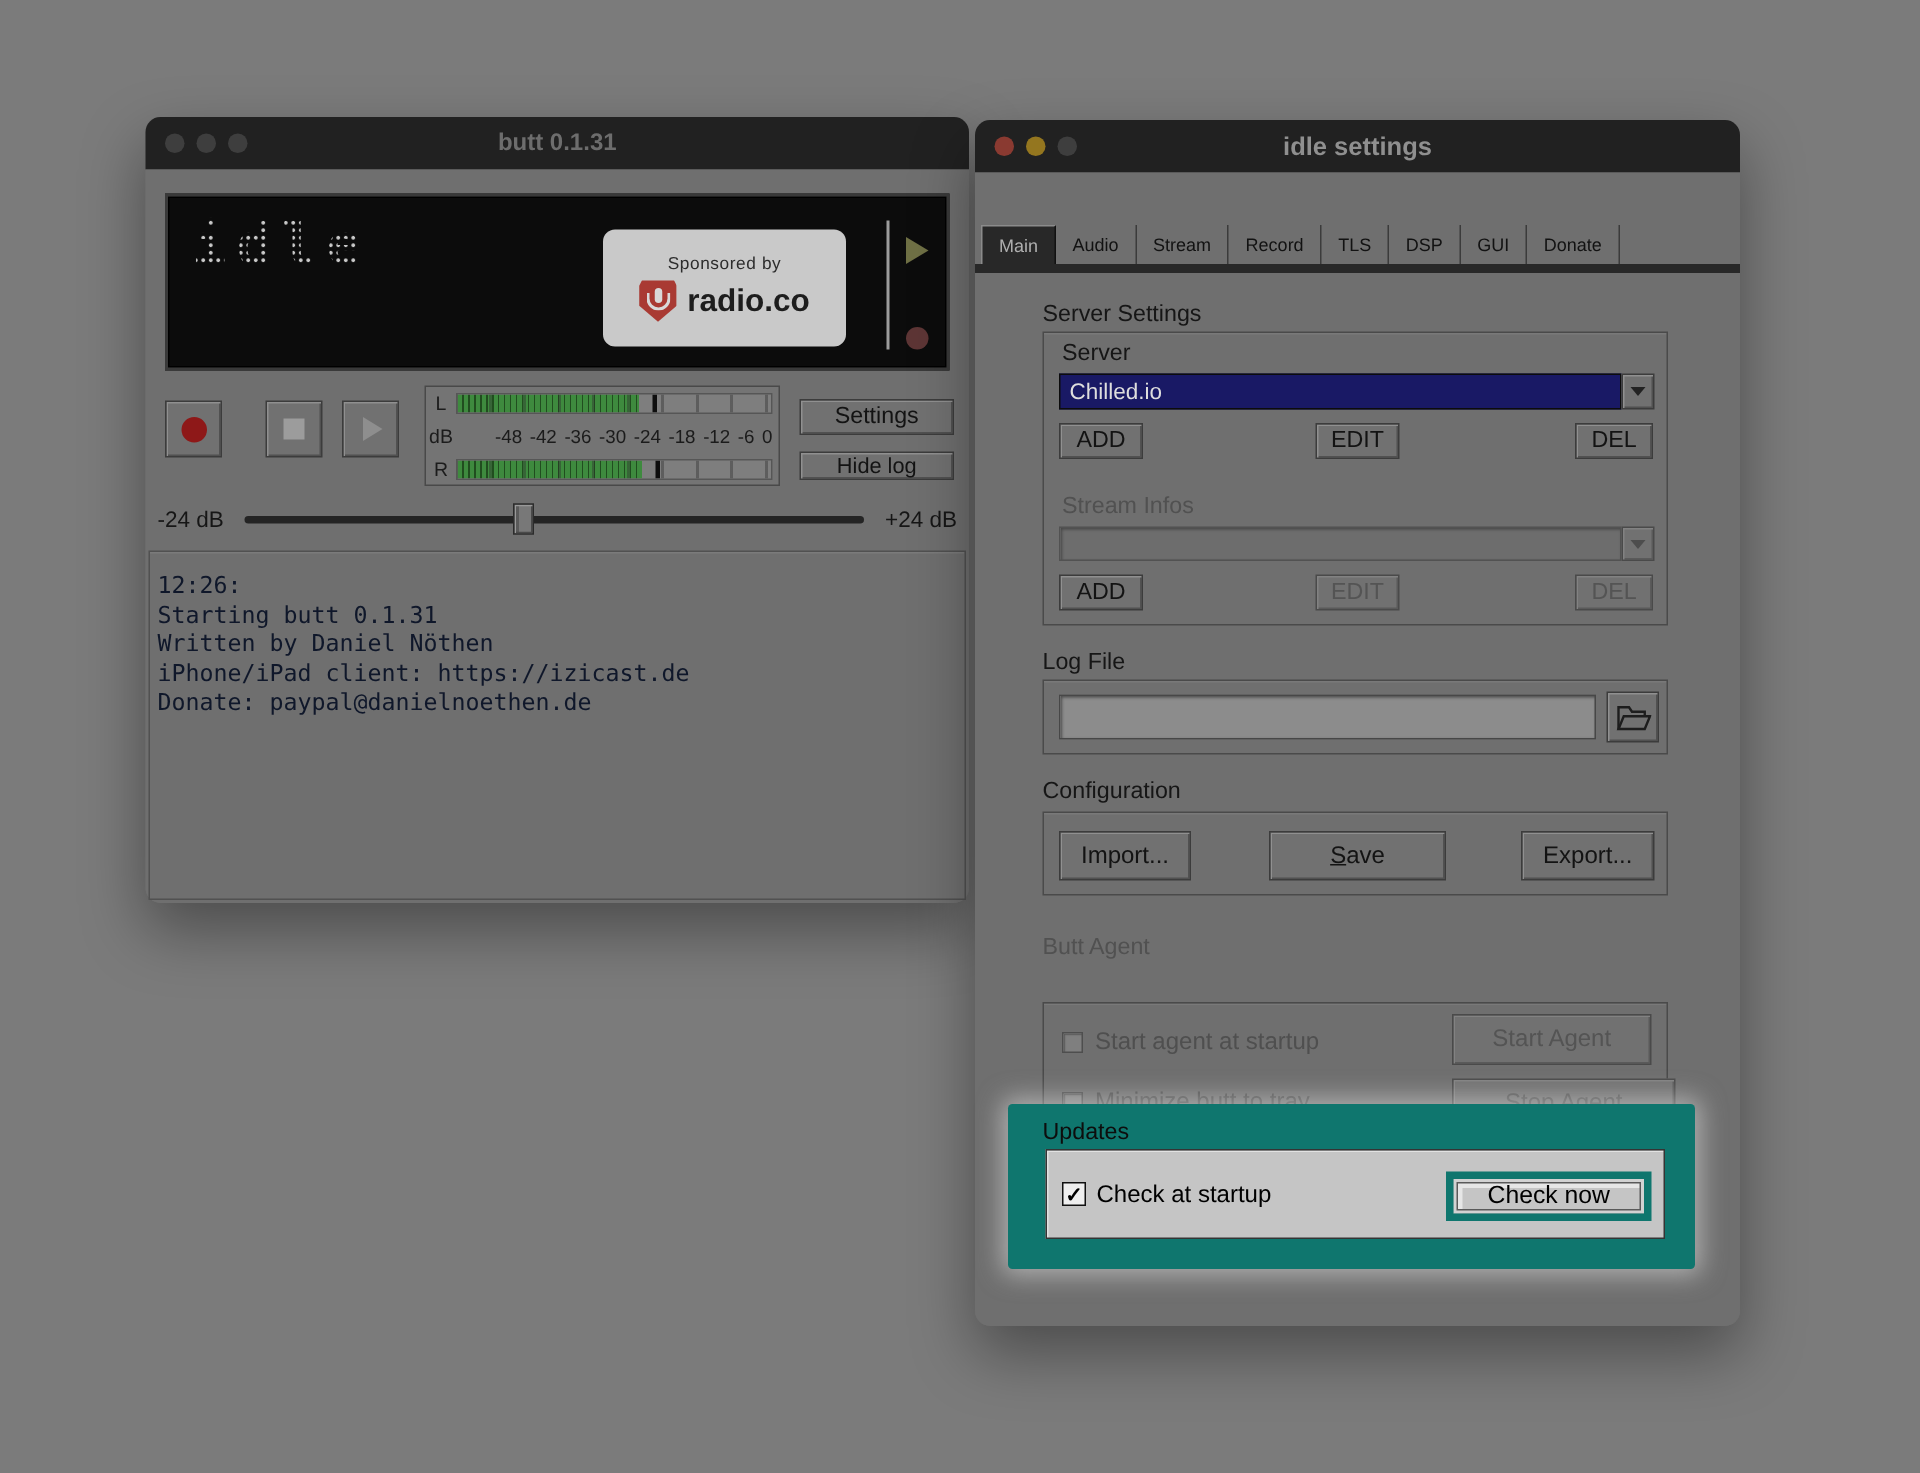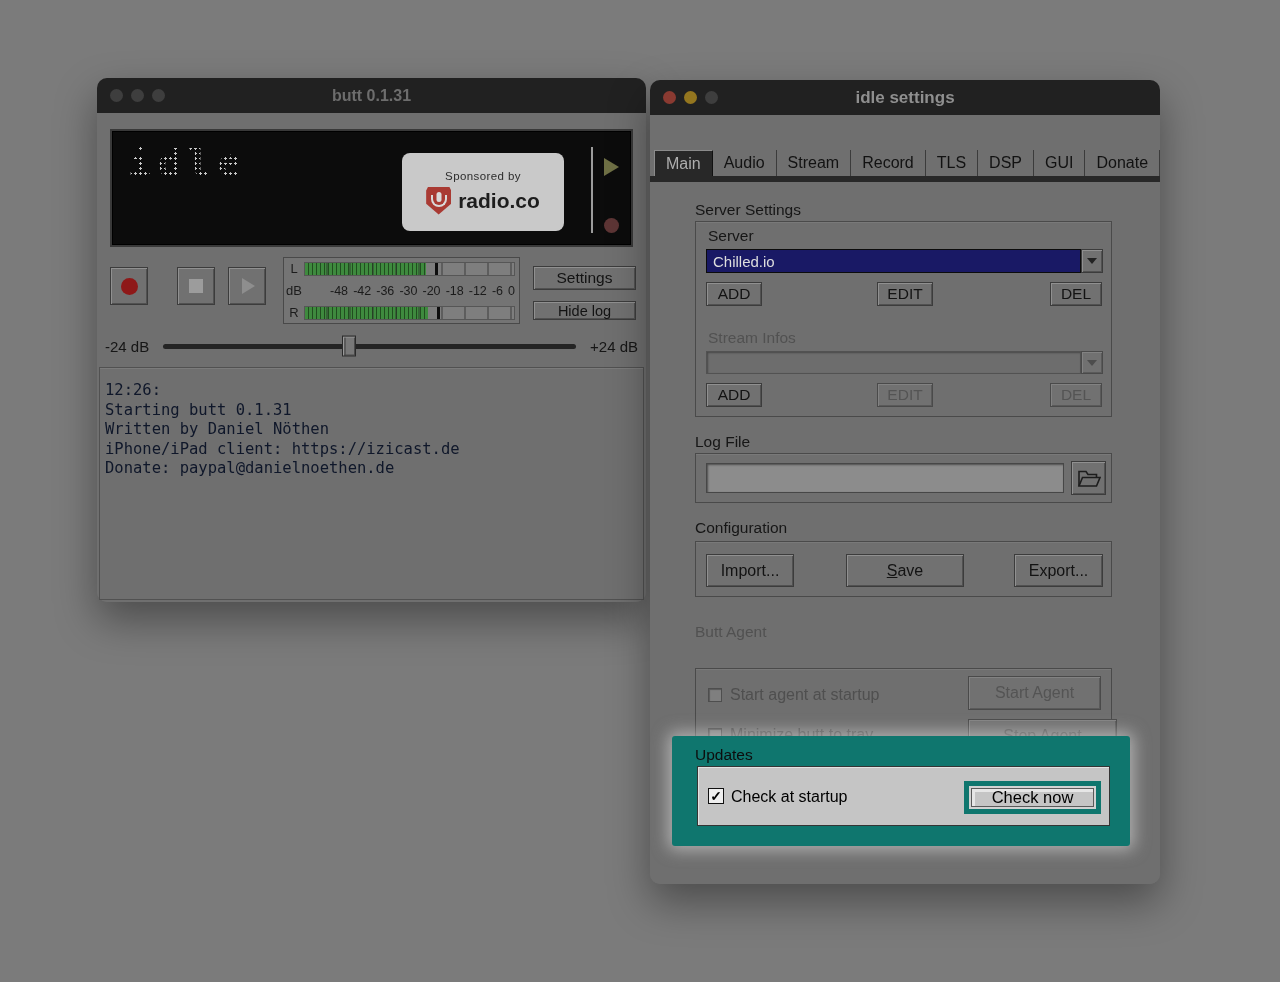--- a/index.html
+++ b/index.html
@@ -110,21 +110,21 @@
     width:14px; height:21px; background:#787878; border:1px solid #2b2b2b;
     box-shadow:inset 1px 1px 0 #999, inset -1px -1px 0 #4a4a4a, inset 3px 0 0 #5a5a5a;
   }
   .log-box { position:absolute; left:2px; right:2px; top:254px; bottom:2px; border:1px solid #515151; box-shadow:inset 0 1px 0 rgba(160,160,160,.25); padding:13px 5px; }
   .log-line { font-family:"DejaVu Sans Mono", monospace; font-size:15.5px; line-height:19.5px; color:#0f172a; white-space:pre; }
 
   
   #settings-window { left:650px; top:80px; width:510px; height:804px; background:#6f6f6f; }
   .tabstrip { position:absolute; left:0; right:0; top:35px; height:26px; background:#6f6f6f; display:flex; align-items:stretch; padding-left:4px; }
   .tabstrip-underline { position:absolute; left:0; right:0; top:61px; height:6px; background:#282828; }
-  .tab { display:flex; align-items:center; padding:0 11px; font-size:16px; color:#121212; border-right:1px solid #3b3b3b; }
+  .tab { display:flex; align-items:center; padding:0 11px; font-size:12px; color:#121212; border-right:1px solid #3b3b3b; }
   .tab.active { background:#282828; color:#aeaeae; border-left:1px solid #8b8b8b; border-top:1px solid #8b8b8b; border-right:1px solid #111; }
 
   .combo { position:absolute; display:flex; }
   .combo-value { flex:1; background:#191965; border:1px solid #0c0c0c; color:#dedede; font-size:15px; display:flex; align-items:center; padding-left:6px; }
   .combo-value.empty { background:#6d6d6d; border:1px solid #525252; box-shadow:inset 1px 1px 2px rgba(0,0,0,.35); }
   .combo-arrow-btn { width:22px; flex:none; }
   .arrow-down { width:0; height:0; border-left:5px solid transparent; border-right:5px solid transparent; border-top:6px solid #222; }
   .arrow-down.disabled { border-top-color:#4d4d4d; }
 
   .checkbox { position:absolute; width:14px; height:14px; background:#7f7f7f; border:1px solid #4e4e4e; box-shadow:inset 1px 1px 1px rgba(0,0,0,.3); }
@@ -197,21 +197,21 @@
           <div class="vu-ticks"></div>
         </div>
       </div>
       <div class="vu-row mid">
         <span class="vu-side-label">dB</span>
         <div class="vu-scale">
           <span>-48</span>
           <span>-42</span>
           <span>-36</span>
           <span>-30</span>
-          <span>-20</span>
+          <span>-24</span>
           <span>-18</span>
           <span>-12</span>
           <span>-6</span>
           <span>0</span>
         </div>
       </div>
       <div class="vu-row">
         <span class="vu-side-label">R</span>
         <div class="vu-bar">
           <div class="vu-fill" style="width:59%"></div>

